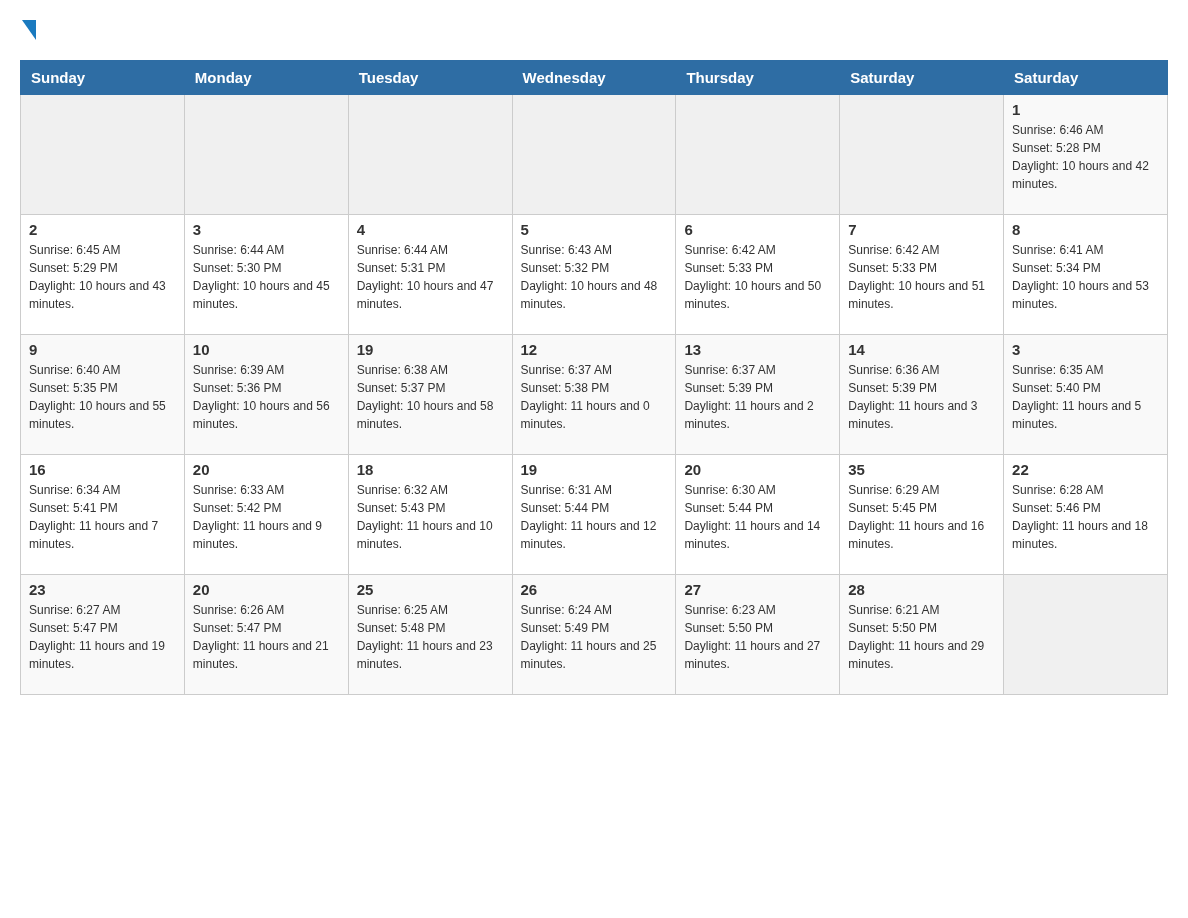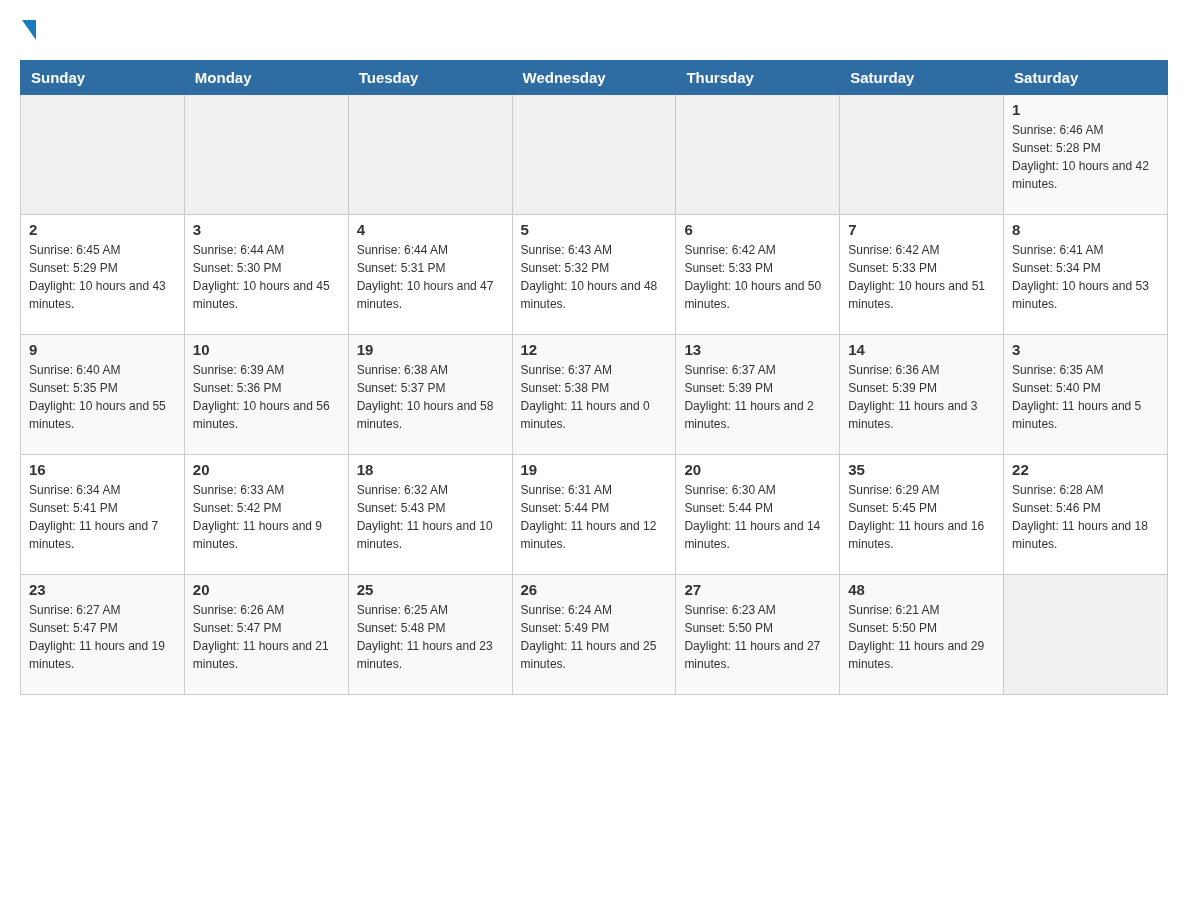--- a/index.html
+++ b/index.html
@@ -257,19 +257,19 @@
         </td>
         <td>
           <span class="day-num">26</span>
           <div class="day-info">Sunrise: 6:24 AM<br>Sunset: 5:49 PM<br>Daylight: 11 hours and 25 minutes.</div>
         </td>
         <td>
           <span class="day-num">27</span>
           <div class="day-info">Sunrise: 6:23 AM<br>Sunset: 5:50 PM<br>Daylight: 11 hours and 27 minutes.</div>
         </td>
         <td>
-          <span class="day-num">48</span>
+          <span class="day-num">28</span>
           <div class="day-info">Sunrise: 6:21 AM<br>Sunset: 5:50 PM<br>Daylight: 11 hours and 29 minutes.</div>
         </td>
         <td class="empty-cell"></td>
       </tr>
     </tbody>
 </table>
 
 </body></html>

